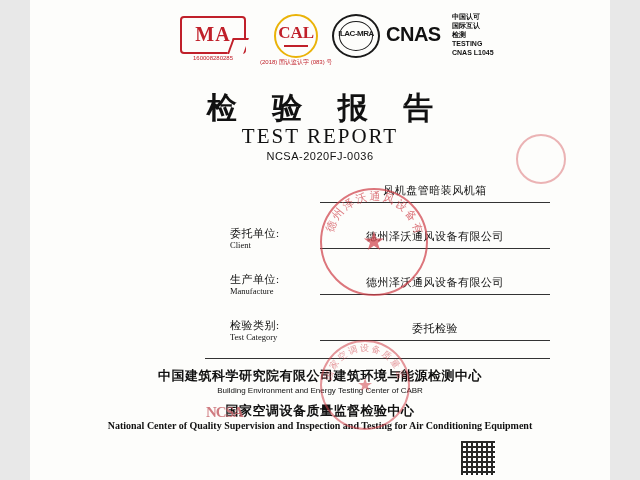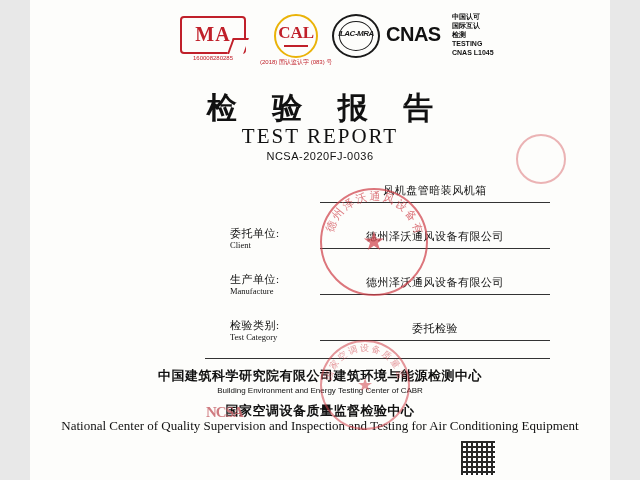--- a/index.html
+++ b/index.html
@@ -116,21 +116,20 @@
 
   
   .ilac-mark {
     width: 44px;
     height: 40px;
     border-radius: 50%;
     border: 2px solid #1a1a1a;
     position: relative;
     margin: 0 auto;
     overflow: hidden;
-    font-style: italic;
   }
   .ilac-mark .ring {
     position: absolute;
     left: 5px; top: 5px;
     right: 5px; bottom: 5px;
     border-radius: 50%;
     border: 1px solid #1a1a1a;
   }
   .ilac-mark .ilac-text {
     position: absolute;
@@ -270,23 +269,24 @@
   }
   .org-cn2 {
     font-size: 13px;
     line-height: 19px;
     font-weight: bold;
     letter-spacing: 0.5px;
     color: #111;
     margin-top: 4px;
   }
   .org-en2 {
-    font-size: 13px;
+    font-size: 10px;
     line-height: 12px;
     color: #111;
+    font-weight: bold;
   }
 
   
   .stamp {
     position: absolute;
     border-radius: 50%;
     border: 2px solid #d0434c;
     opacity: 0.72;
     pointer-events: none;
   }

